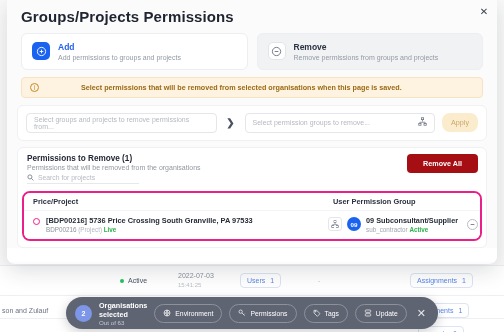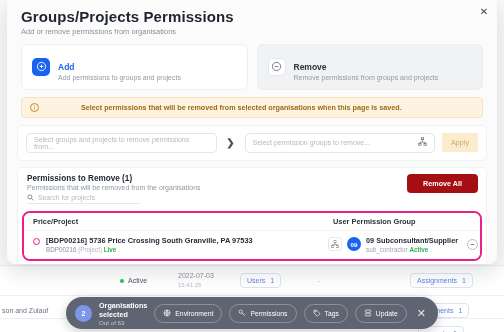--- a/index.html
+++ b/index.html
@@ -60,21 +60,21 @@
     border-radius: 6px; padding: 8px 10px; cursor: pointer;
   }
   .mode-card.add { background: #ffffff; border: 1px solid #eceef1; }
   .mode-card.remove { background: #f1f2f4; border: 1px solid #eceef1; }
   .mode-ic {
     width: 18px; height: 18px; border-radius: 5px;
     display: flex; align-items: center; justify-content: center; flex: none;
   }
   .mode-ic.blue { background: #1a63f0; color: #fff; }
   .mode-ic.white { background: #fff; border: 1px solid #e3e5e9; color: #6d7480; }
-  .mode-txt .t { font-size: 8.5px; font-weight: bold; line-height: 1.25; margin-top: 9px; }
+  .mode-txt .t { font-size: 8.5px; font-weight: bold; line-height: 1.25; }
   .mode-card.add .mode-txt .t { color: #2563eb; }
   .mode-card.remove .mode-txt .t { color: #2b3240; }
   .mode-txt .s { font-size: 7px; color: #939aa3; margin-top: 1px; }
 
   
   .alert {
     margin: 7px 14px 0 14px; background: #fdf3e0; border: 1px solid #f6e3c2;
     border-radius: 4px; padding: 5px 8px;
     display: flex; align-items: center; gap: 6px;
   }
@@ -87,21 +87,21 @@
     display: flex; align-items: center; gap: 7px; border: 1px solid #f0f1f3; }
   .sel-box {
     border: 1px solid #e4e6ea; border-radius: 4px; background: #fff;
     height: 20px; display: flex; align-items: center; padding: 0 7px;
     font-size: 7px; color: #b4b9c0; flex: 1;
   }
   .sel-box.with-icon { justify-content: space-between; }
   .chev { width: 14px; text-align: center; color: #4a5261; font-size: 10px; font-weight: bold; cursor: pointer; }
   .tree-ic { color: #6b7280; font-size: 8px; }
   .apply-btn {
-    background: #fbeccd; color: #c9a96a; border: none; border-radius: 0;
+    background: #fbeccd; color: #c9a96a; border: none; border-radius: 8px;
     font-size: 7.2px; padding: 5px 9px; cursor: pointer; font-family: inherit;
   }
 
   
   .perm-panel { margin: 6px 10px 0 10px; background: #fff; border-radius: 6px; border: 1px solid #f0f1f3; }
   .perm-head { padding: 6px 9px 4px 9px; position: relative; }
   .perm-title { font-size: 8.2px; font-weight: bold; color: #222835; }
   .perm-sub { font-size: 7px; color: #9298a1; margin-top: 1px; }
   .perm-search { margin-top: 3px; display: flex; align-items: center; gap: 4px;
     border-bottom: 1px solid #e6e8eb; width: 112px; padding-bottom: 1px; }
@@ -211,21 +211,20 @@
           <span class="cnt">0</span>
         </span>
       </span>
     </div>
   </div>
 
   <div class="modal">
 
     <div class="modal-head">
       <div class="modal-title">Groups/Projects Permissions</div>
-      <div class="modal-sub">Add or remove permissions from organisations</div>
       <div class="close-btn">✕</div>
     </div>
 
     <div class="mode-row">
       <div class="mode-card add">
         <div class="mode-ic blue">
           <svg width="11" height="11" viewBox="0 0 24 24" fill="none" stroke="#ffffff" stroke-width="2">
             <circle cx="12" cy="12" r="9"></circle>
               <line x1="12" y1="8" x2="12" y2="16"></line>
               <line x1="8" y1="12" x2="16" y2="12"></line>

